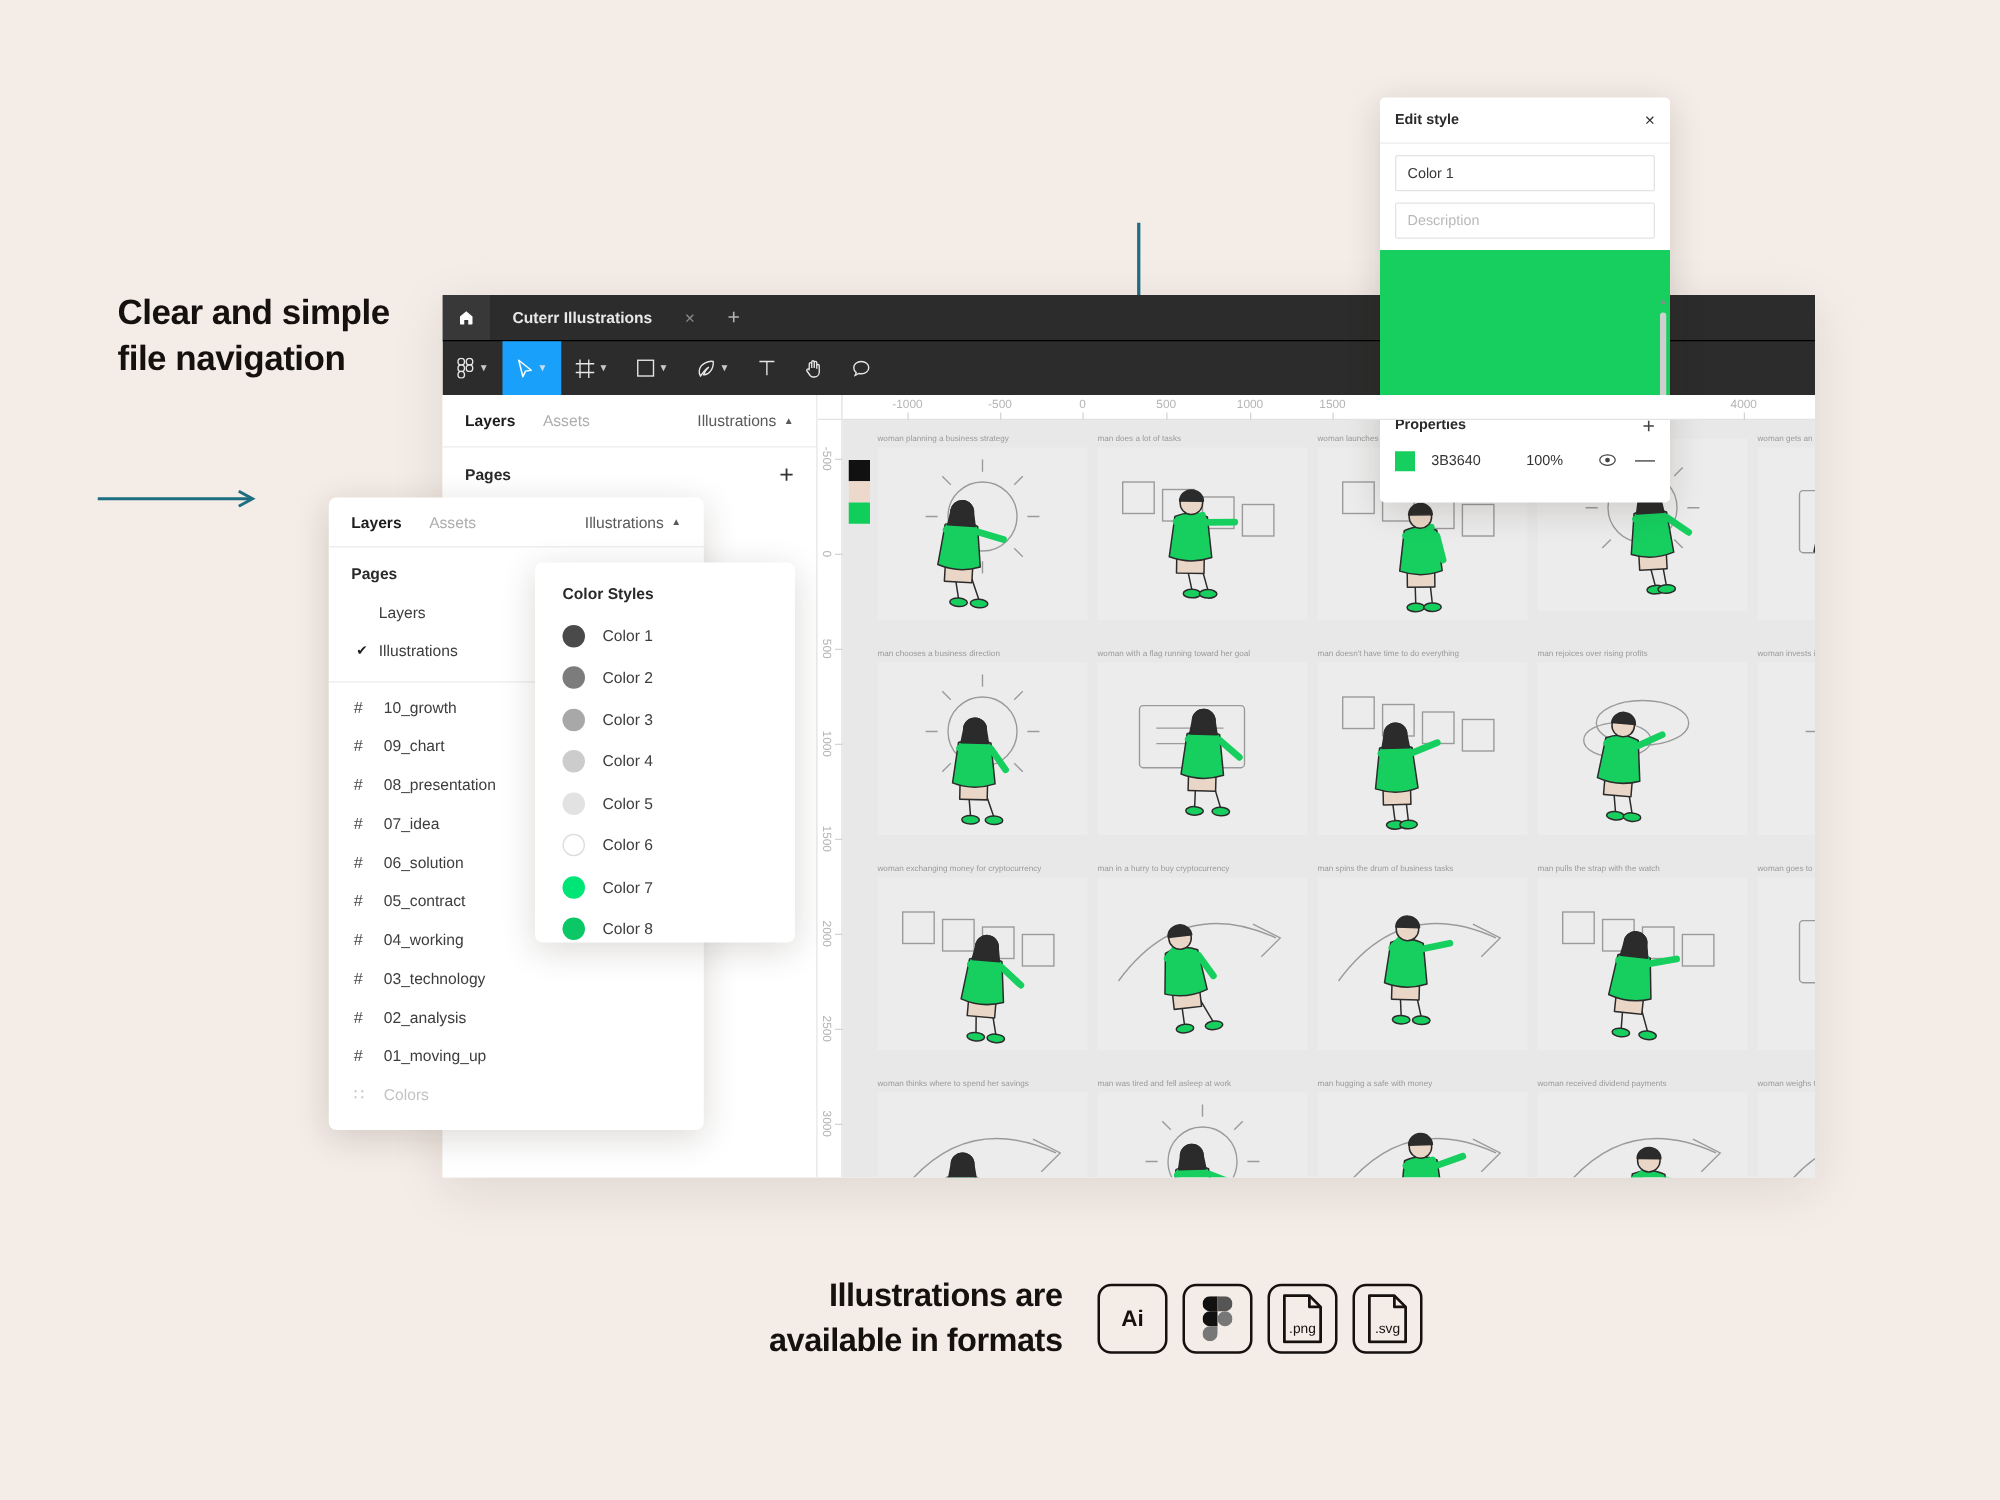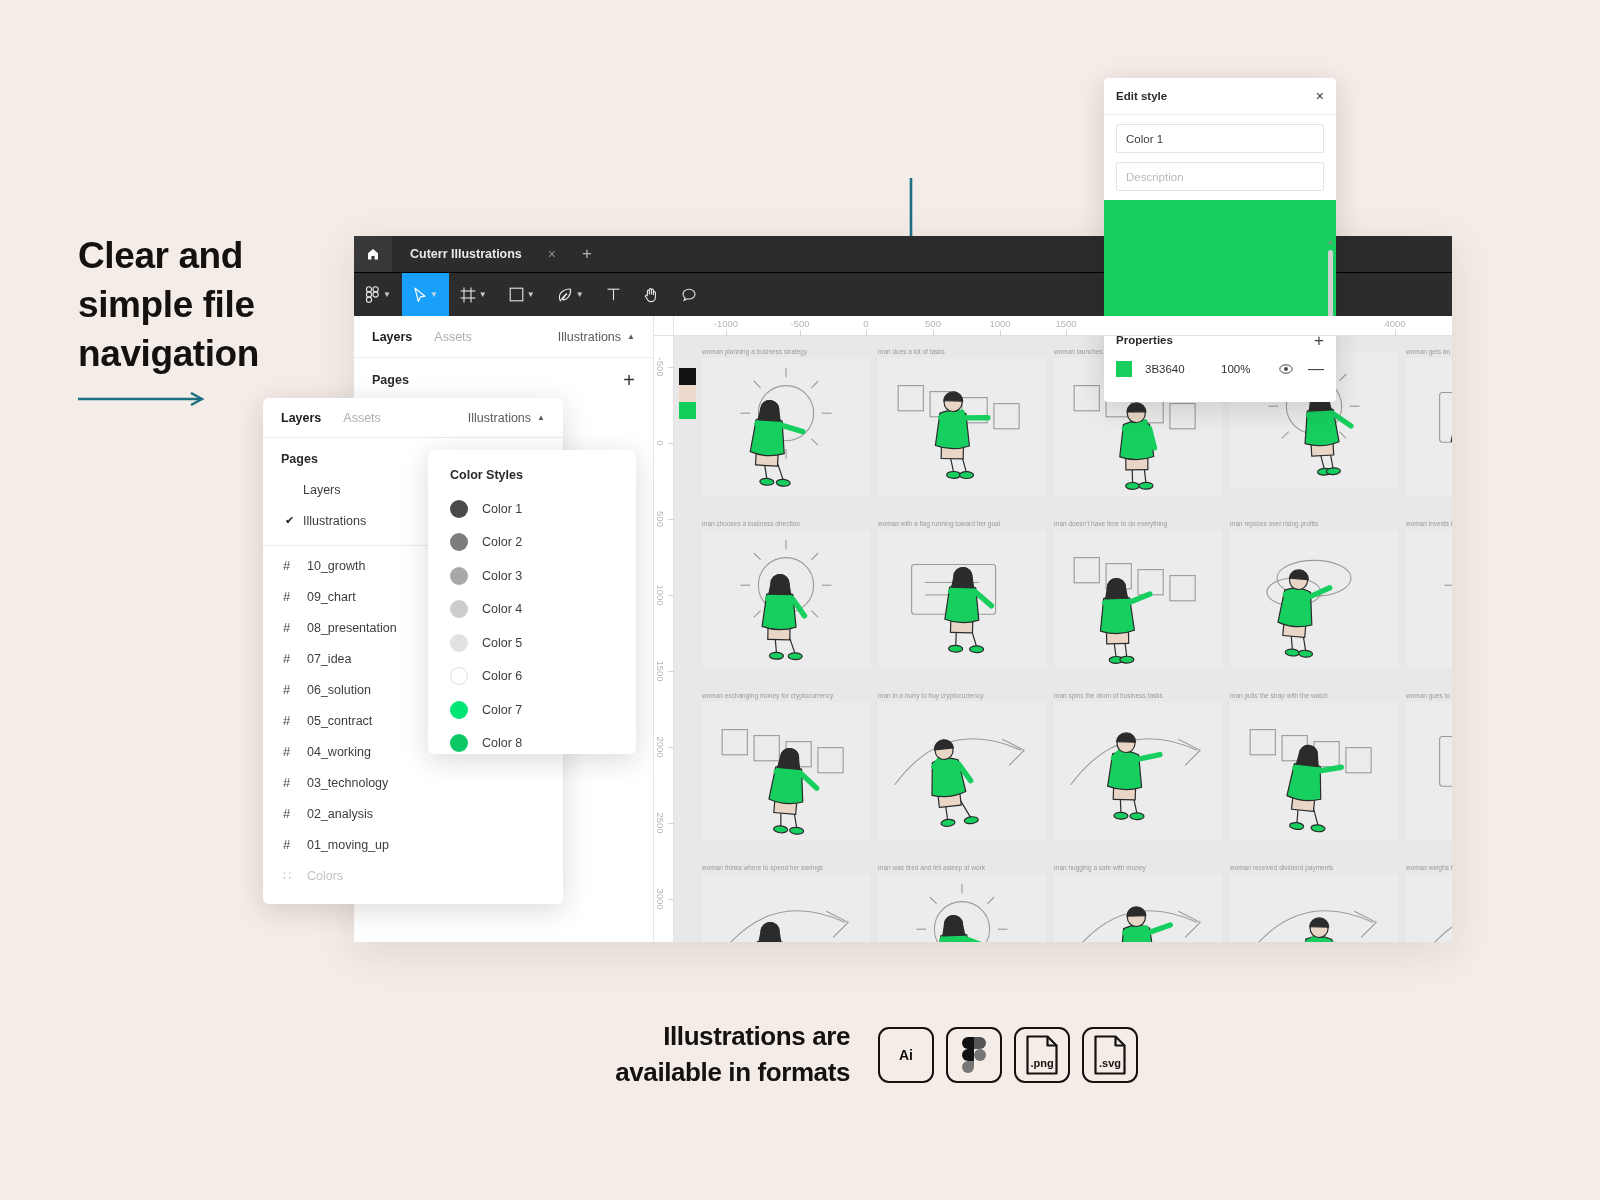--- a/index.html
+++ b/index.html
@@ -12,21 +12,21 @@
   #root { position: relative; width: 1600px; height: 1200px; }
 
   
   .annot {
     position: absolute;
     font-family: "Liberation Sans", sans-serif;
     font-weight: 700;
     color: #14110f;
     letter-spacing: -0.4px;
   }
-  #annot-left { left: 78px; top: 232px; width: 240px; font-size: 37px; line-height: 1.32; }
+  #annot-left { left: 94px; top: 232px; width: 240px; font-size: 28px; line-height: 1.32; }
   #annot-top  { left: 747px; top: 78px; width: 330px; font-size: 29px; line-height: 1.32; }
   #annot-bottom {
     left: 580px; top: 1018px; width: 270px; font-size: 26px; line-height: 1.4;
     text-align: right;
   }
 
   
   .arrow-h { position: absolute; left: 78px; top: 392px; width: 130px; height: 14px; }
   .arrow-v { position: absolute; left: 900px; top: 178px; width: 22px; height: 222px; }
 
@@ -200,25 +200,25 @@
   }
   .es-arrow { position: absolute; right: 2px; font-size: 7px; color: #8a8a8a; }
 
   
   #formats { position: absolute; left: 878px; top: 1027px; display: flex; gap: 12px; }
   .fmt {
     width: 56px; height: 56px; border: 2.2px solid #14110f; border-radius: 11px;
     display: flex; align-items: center; justify-content: center;
     background: transparent;
   }
-  .fmt-text { font-size: 14px; font-weight: 600; color: #14110f; font-family: "Liberation Sans", sans-serif; }
+  .fmt-text { font-size: 18px; font-weight: 600; color: #14110f; font-family: "Liberation Sans", sans-serif; }
   .filebadge { position: relative; width: 34px; height: 40px; }
   .filebadge .ftxt {
     position: absolute; left: 0; right: 0; bottom: 6px; text-align: center;
-    font-size: 11px; font-weight: 700; color: #14110f;
+    font-size: 11px; font-weight: 400; color: #14110f;
   }
 </style>
 </head>
 <body>
 
 <div id="root">
 
   <div class="annot" id="annot-left">Clear and simple file navigation</div>
   <div class="annot" id="annot-bottom">Illustrations are available in formats</div>
 

